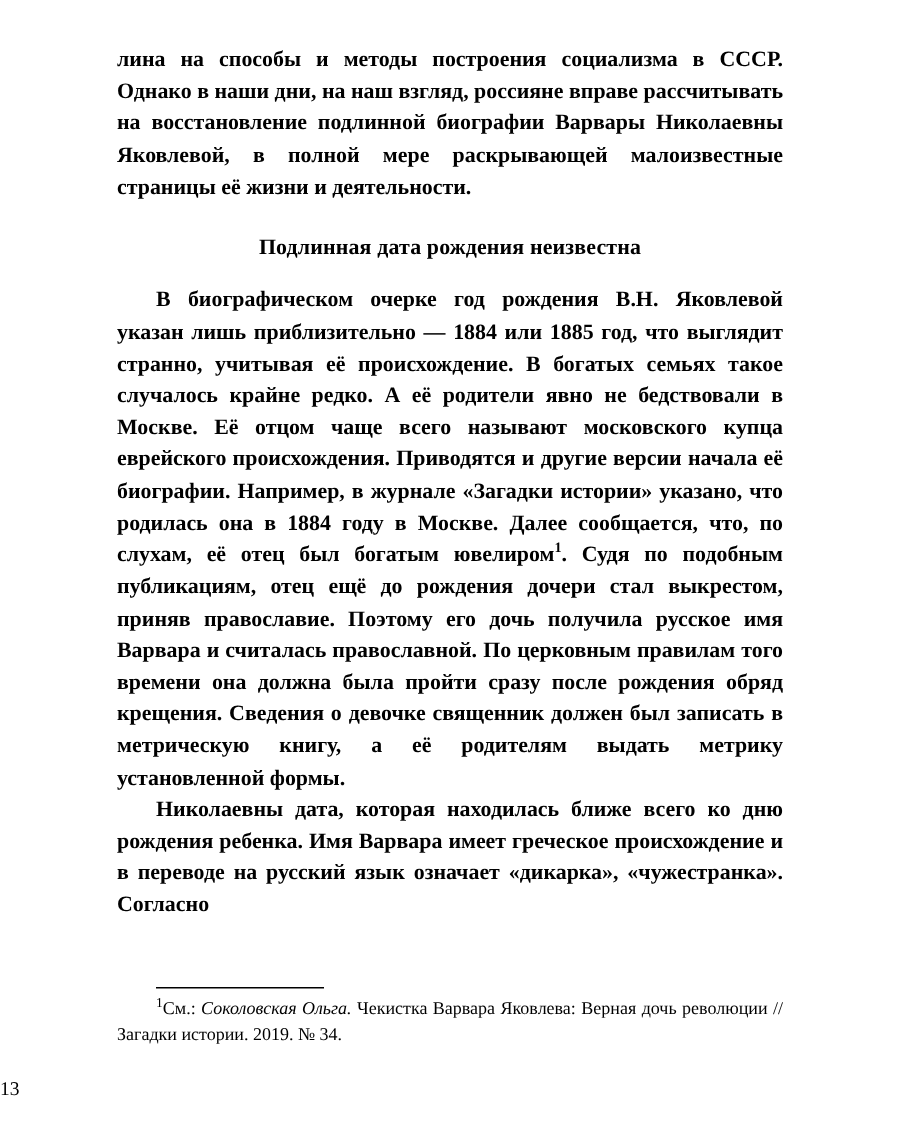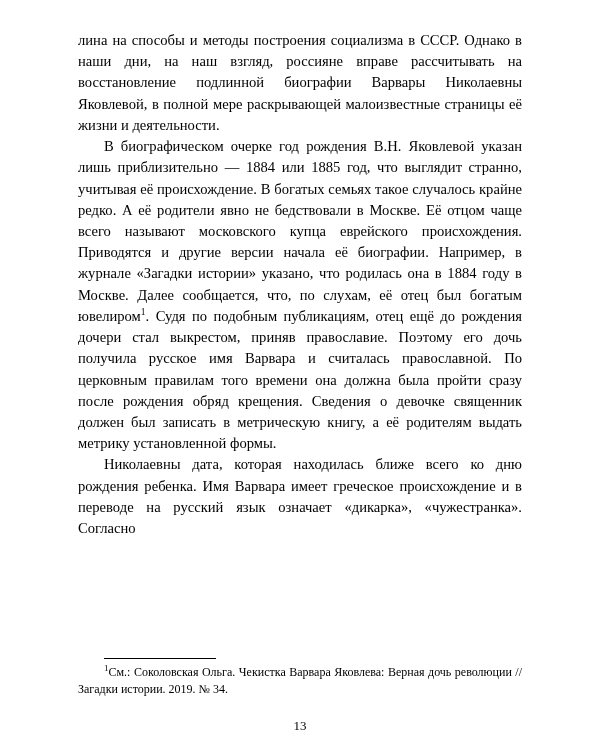--- a/index.html
+++ b/index.html
@@ -24,20 +24,21 @@
   .body-text {
     font-size: 14.6px;
     line-height: 1.455;
     text-align: justify;
     text-justify: inter-word;
     hyphens: manual;
   }
   .para {
     margin: 0;
     text-indent: 26px;
+    font-weight: bold;
   }
   .para.noindent {
     text-indent: 0;
   }
   .section-heading {
     margin: 19px 0 14px 0;
     font-size: 14.6px;
     font-weight: bold;
     text-align: center;
     letter-spacing: 0.1px;
@@ -60,44 +61,45 @@
     text-align: justify;
     margin: 0;
     text-indent: 26px;
   }
   .footnote sup {
     font-size: 9px;
     vertical-align: super;
     line-height: 0;
   }
   .fn-italic {
+    font-style: italic;
   }
   sup.fn-ref {
     font-size: 9.5px;
     vertical-align: super;
     line-height: 0;
   }
   .page-number {
     position: absolute;
     left: 0;
     right: 0;
     bottom: 16px;
-    text-align: center;
     font-size: 13px;
   }
 </style>
 </head>
 <body>
 
 <div class="page">
 
   <div class="body-text">
 
     <p class="para noindent">лина на способы и методы построения социализма в СССР. Однако в наши дни, на наш взгляд, россияне вправе рассчитывать на восстановление подлинной биографии Варвары Николаевны Яковлевой, в полной мере раскрывающей малоизвестные страницы её жизни и деятельности.</p>
 
+    <h2 class="section-heading">Подлинная дата рождения неизвестна</h2>
 
     <p class="para"><span>В биографическом очерке год рождения В.Н. Яковлевой указан лишь приблизительно — 1884 или 1885 год, что выглядит странно, учитывая её происхождение. В богатых семьях такое случалось крайне редко. А её родители явно не бедствовали в Москве. Её отцом чаще всего называют московского купца еврейского происхождения. Приводятся и другие версии начала её биографии. Например, в журнале «Загадки истории» указано, что родилась она в 1884 году в Москве. Далее сообщается, что, по слухам, её отец был богатым ювелиром</span><sup class="fn-ref">1</sup><span>. Судя по подобным публикациям, отец ещё до рождения дочери стал выкрестом, приняв православие. Поэтому его дочь получила русское имя Варвара и считалась православной. По церковным правилам того времени она должна была пройти сразу после рождения обряд крещения. Сведения о девочке священник должен был записать в метрическую книгу, а её родителям выдать метрику установленной формы.</span></p>
 
 
     <p class="para">Николаевны дата, которая находилась ближе всего ко дню рождения ребенка. Имя Варвара имеет греческое происхождение и в переводе на русский язык означает «дикарка», «чужестранка». Согласно</p>
 
   </div>
 
   <div class="footnote-wrap">
     <div class="footnote-rule"></div>

